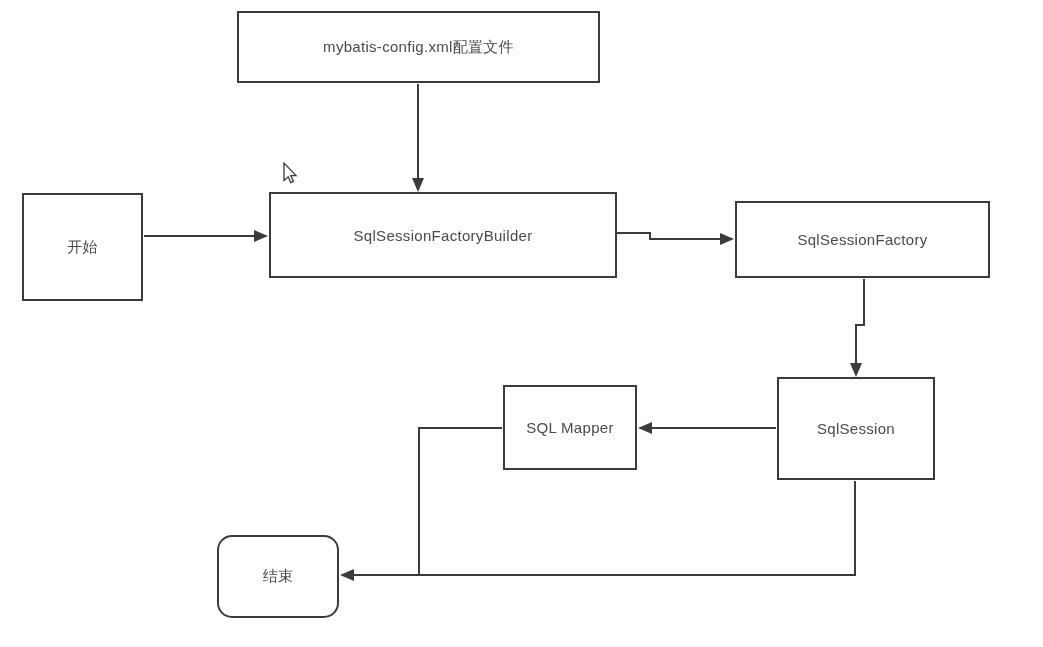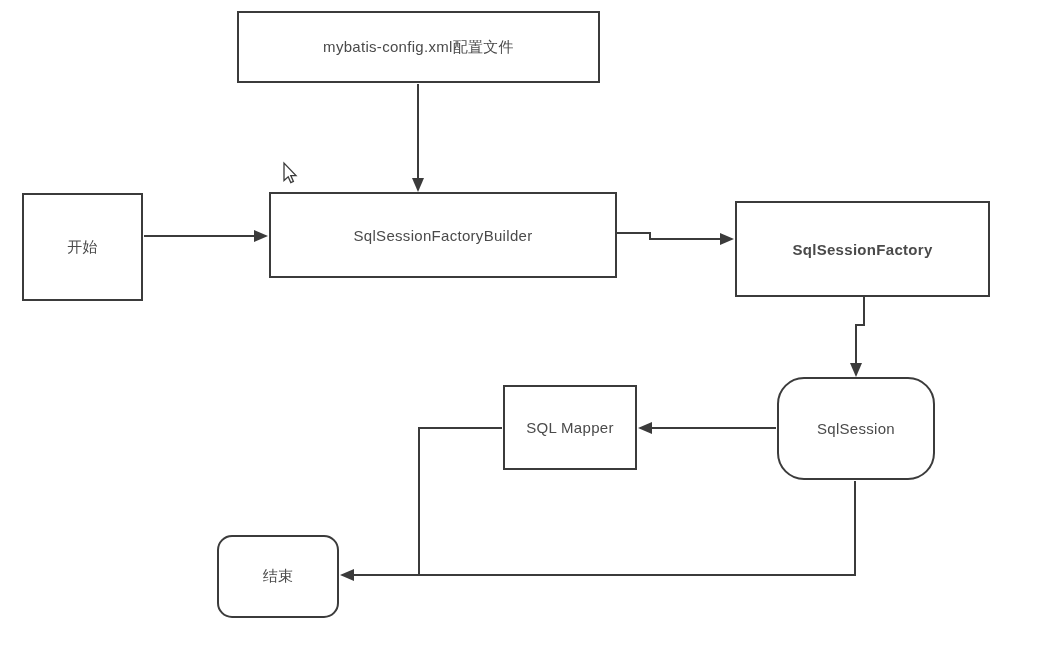--- a/index.html
+++ b/index.html
@@ -28,22 +28,22 @@
     align-items:center;
     justify-content:center;
     font-size:15px;
     color:#4a4a4a;
     letter-spacing:0.3px;
     white-space:nowrap;
   }
   .node-config { left:237px; top:11px;  width:363px; height:72px; }
   .node-start  { left:22px;  top:193px; width:121px; height:108px; }
   .node-builder{ left:269px; top:192px; width:348px; height:86px; }
-  .node-factory{ left:735px; top:201px; width:255px; height:96px;font-weight:bold; }
-  .node-session{ left:777px; top:377px; width:158px; height:103px;border-radius:27px;}
+  .node-factory{ left:735px; top:201px; width:255px; height:77px; }
+  .node-session{ left:777px; top:377px; width:158px; height:103px;}
   .node-mapper { left:503px; top:385px; width:134px; height:85px; }
   .node-end    { left:217px; top:535px; width:122px; height:83px;border-radius:15px; }
 </style>
 </head>
 <body>
 
 <div class="canvas">
 
   <svg class="wires" viewBox="0 0 1043 647" fill="none">
     <g stroke="#3b3b3b" stroke-width="2" fill="none">

